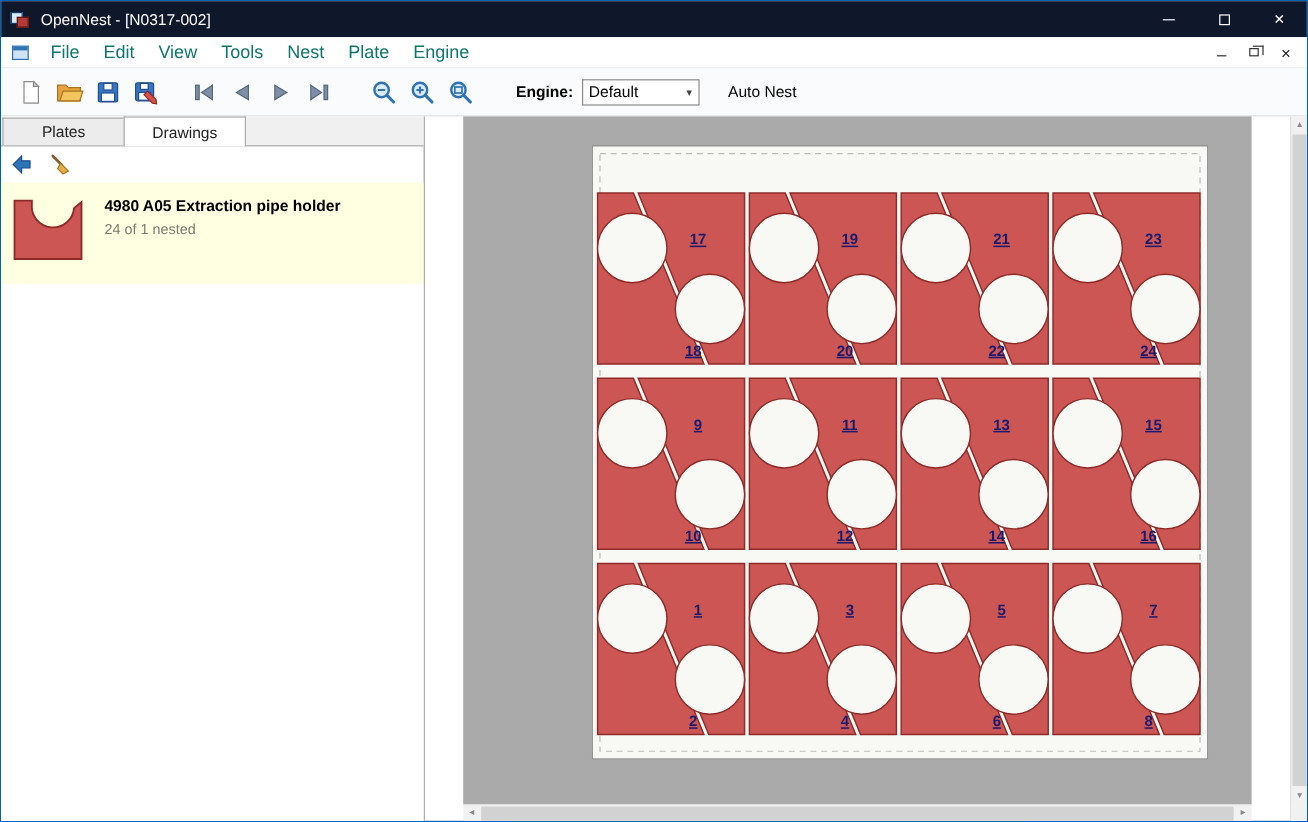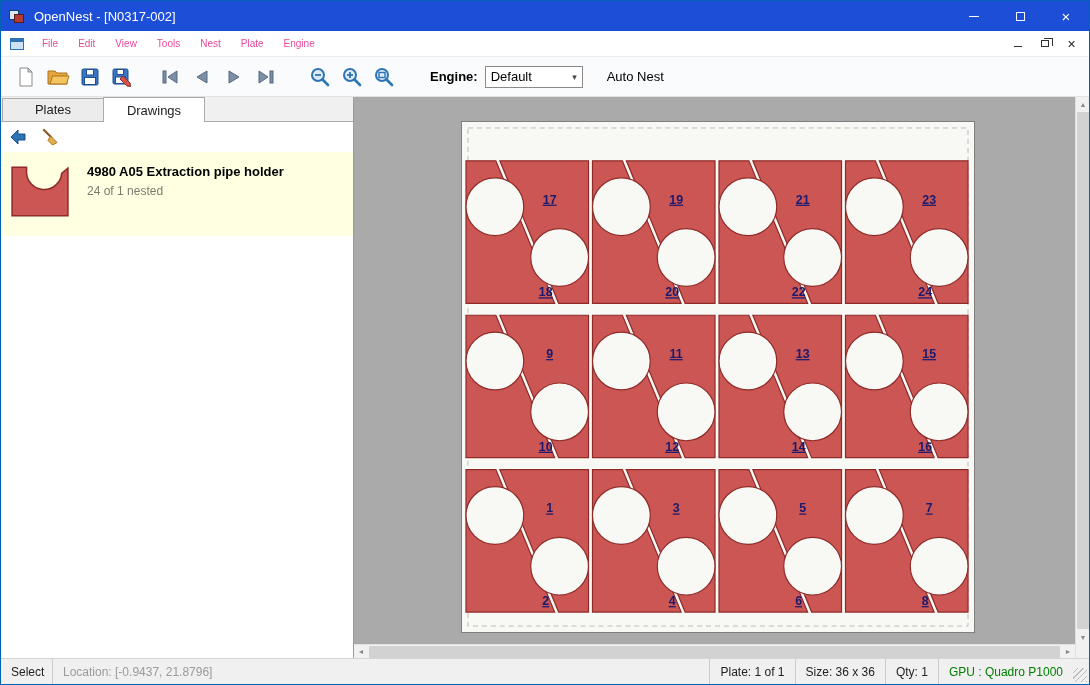--- a/index.html
+++ b/index.html
@@ -11,42 +11,42 @@
   }
   .window {
     width:1090px; height:685px;
     border:1px solid #0063b1;
     display:flex; flex-direction:column;
     background:#fff;
   }
 
   
   .titlebar {
-    height:30px; background:#1d4ed8; color:#fff;
+    height:30px; background:#0f172a; color:#fff;
     display:flex; align-items:center; flex:0 0 auto;
   }
   .app-icon { width:16px; height:16px; margin:0 9px 0 8px; position:relative; flex:0 0 auto; }
   .app-icon .sq1 { position:absolute; left:0; top:2px; width:10px; height:10px; background:#d9eaf7; border:1px solid #10406e; }
   .app-icon .sq2 { position:absolute; left:5px; top:6px; width:10px; height:9px; background:#b23b36; border:1px solid #5e1815; }
   .title-text { font-size:13px; white-space:nowrap; }
   .tb-buttons { margin-left:auto; display:flex; height:30px; }
   .tb-btn { width:46px; height:30px; display:flex; align-items:center; justify-content:center; color:#fff; }
   .tb-btn:last-child { }
   .glyph-min { width:10px; height:1px; background:#fff; }
   .glyph-max { width:9px; height:9px; border:1px solid #fff; }
   .glyph-close { font-size:15px; line-height:15px; }
 
   
   .menubar {
     height:26px; background:#ffffff; display:flex; align-items:center;
     border-bottom:1px solid #ededed; flex:0 0 auto; position:relative;
   }
   .mdi-icon { width:14px; height:12px; border:1px solid #2e74b5; background:#cfe3f5; margin:0 8px 0 9px; position:relative; }
   .mdi-icon:before { content:""; position:absolute; left:0; top:0; right:0; height:3px; background:#2e74b5; }
-  .menu-item { padding:0 10px; font-size:10px; color:#ec4899; height:26px; line-height:26px; }
+  .menu-item { padding:0 10px; font-size:15px; color:#0f766e; height:26px; line-height:26px; }
   .mdi-controls { margin-left:auto; display:flex; align-items:center; padding-right:4px; }
   .mdi-btn { width:27px; height:22px; display:flex; align-items:center; justify-content:center; color:#333; }
   .mdi-min-glyph { width:8px; height:1px; background:#333; margin-top:6px; }
   .mdi-restore-glyph { width:8px; height:7px; border:1px solid #333; position:relative; background:#fff; }
   .mdi-restore-glyph:before { content:""; position:absolute; left:2px; top:-3px; width:8px; height:7px; border:1px solid #333; border-bottom:none; border-left:none; }
   .mdi-close-glyph { font-size:14px; line-height:14px; color:#222; }
 
   
   .toolbar {
     height:40px; background:#fafbfc; border-bottom:1px solid #e2e2e2;
@@ -54,21 +54,21 @@
   }
   .tool-btn { width:32px; height:32px; display:flex; align-items:center; justify-content:center; border-radius:2px; }
   .tool-group { display:flex; align-items:center; }
   .gap1 { margin-left:16px; } .gap2 { margin-left:22px; }
   .engine-label { font-size:13px; font-weight:bold; margin-left:30px; }
   .combo { width:98px; height:22px; border:1px solid #8a8a8a; background:#fff; display:flex; align-items:center; padding:0 5px; margin-left:7px; font-size:13px; }
   .combo-arrow { margin-left:auto; font-size:9px; color:#444; }
   .auto-nest { font-size:13px; margin-left:24px; }
 
   
-  .main { flex:1; display:flex; min-height:0; }
+  .main { flex:1; display:flex; min-height:0;gap:32px; }
 
   .sidebar { width:353px; flex:0 0 auto; background:#fff; border-right:1px solid #9b9b9b; display:flex; flex-direction:column; }
   .tabstrip { height:25px; background:#f0f0f0; display:flex; border-bottom:1px solid #ababab; padding-left:1px; flex:0 0 auto; align-items:flex-end; }
   .tab { width:102px; height:23px; line-height:22px; text-align:center; font-size:13px;
          background:#ececec; border:1px solid #ababab; border-bottom:none; margin-right:-1px; color:#222; }
   .tab.active { background:#fff; height:25px; line-height:25px; margin-bottom:-1px; z-index:2; position:relative; }
   .panel-toolbar { height:30px; display:flex; align-items:center; gap:6px; padding:0 4px; flex:0 0 auto; }
   .panel-btn { width:26px; height:24px; display:flex; align-items:center; justify-content:center; }
   .part-item { background:#ffffe1; display:flex; gap:16px; padding:10px 8px 12px 8px; flex:0 0 auto; }
   .part-thumb { flex:0 0 auto; }
@@ -386,24 +386,14 @@
     </div>
 
     <div class="vscroll">
       <div class="scroll-arrow">▲</div>
       <div class="vthumb"></div>
       <div class="scroll-arrow">▼</div>
       <div class="scroll-corner"></div>
     </div>
   </div>
 
-  <div class="statusbar">
-    <div class="sb-cell sb-mode">Select</div>
-    <div class="sb-cell sb-location">Location: [-0.9437, 21.8796]</div>
-    <div class="sb-spacer"></div>
-    <div class="sb-cell sb-sep">Plate: 1 of 1</div>
-    <div class="sb-cell sb-sep">Size: 36 x 36</div>
-    <div class="sb-cell sb-sep">Qty: 1</div>
-    <div class="sb-cell sb-sep sb-gpu">GPU : Quadro P1000</div>
-    <div class="resize-grip"></div>
-  </div>
 
 </div>
 
 </body></html>

